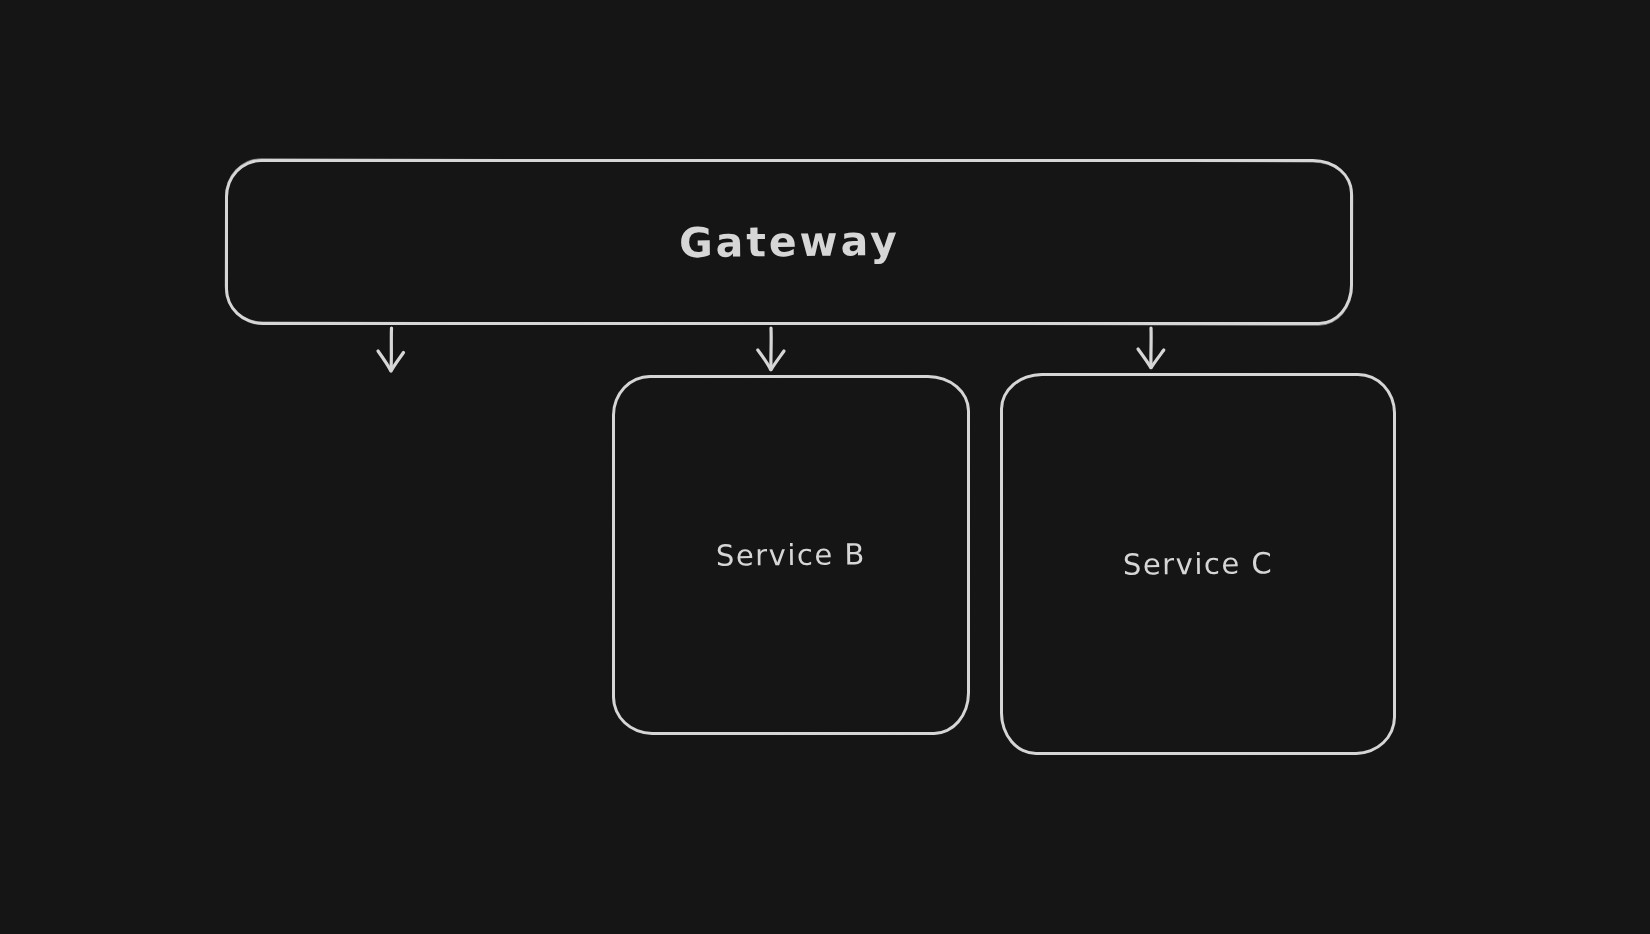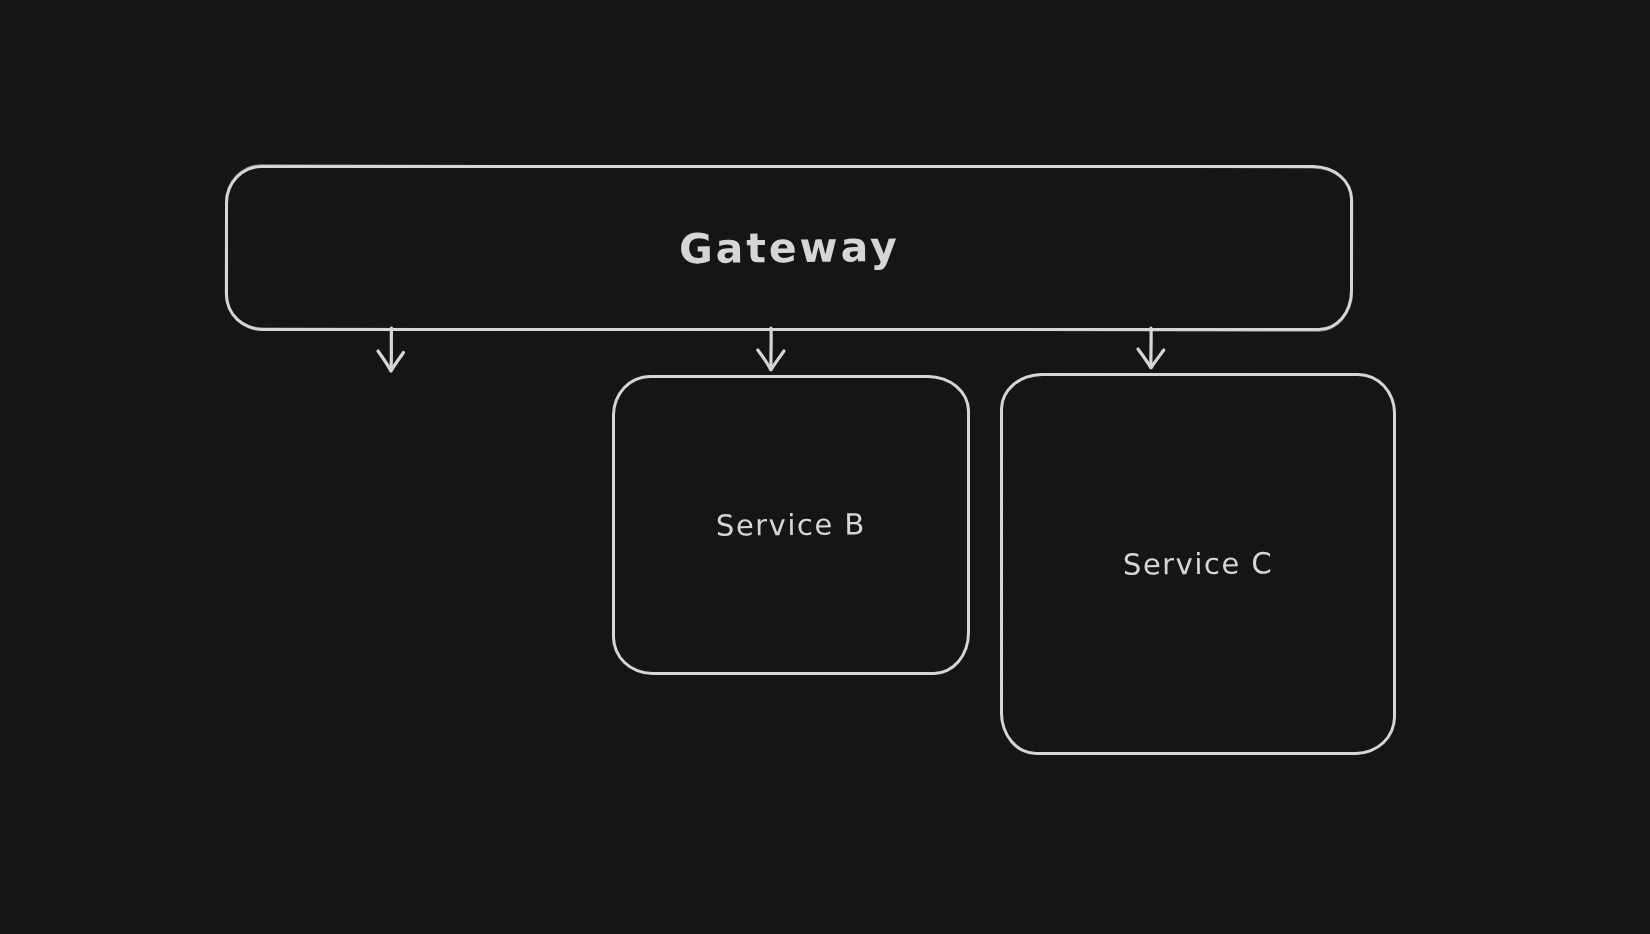--- a/index.html
+++ b/index.html
@@ -40,30 +40,29 @@
     border: 1.6px solid var(--stroke);
     border-radius: inherit;
     opacity: 0.55;
     transform: rotate(0.18deg) scale(1.002);
     pointer-events: none;
   }
   .node-gateway {
     left: 225px; top: 159px;
     width: 1128px; height: 166px;
     border-radius: 36px 40px 34px 38px / 38px 34px 40px 36px;
-    margin-top: 6px;
   }
   .node-service-a {
     left: 227px; top: 376px;
     width: 356px; height: 379px;
     border-radius: 40px 36px 42px 38px / 38px 42px 36px 40px;
   }
   .node-service-b {
     left: 612px; top: 375px;
-    width: 358px; height: 300px;
+    width: 358px; height: 360px;
     border-radius: 38px 42px 36px 40px / 40px 36px 42px 38px;
   }
   .node-service-c {
     left: 1000px; top: 373px;
     width: 396px; height: 382px;
     border-radius: 42px 38px 40px 36px / 36px 40px 38px 42px;
   }
   .node-label {
     color: var(--text);
     transform: rotate(-0.6deg);

